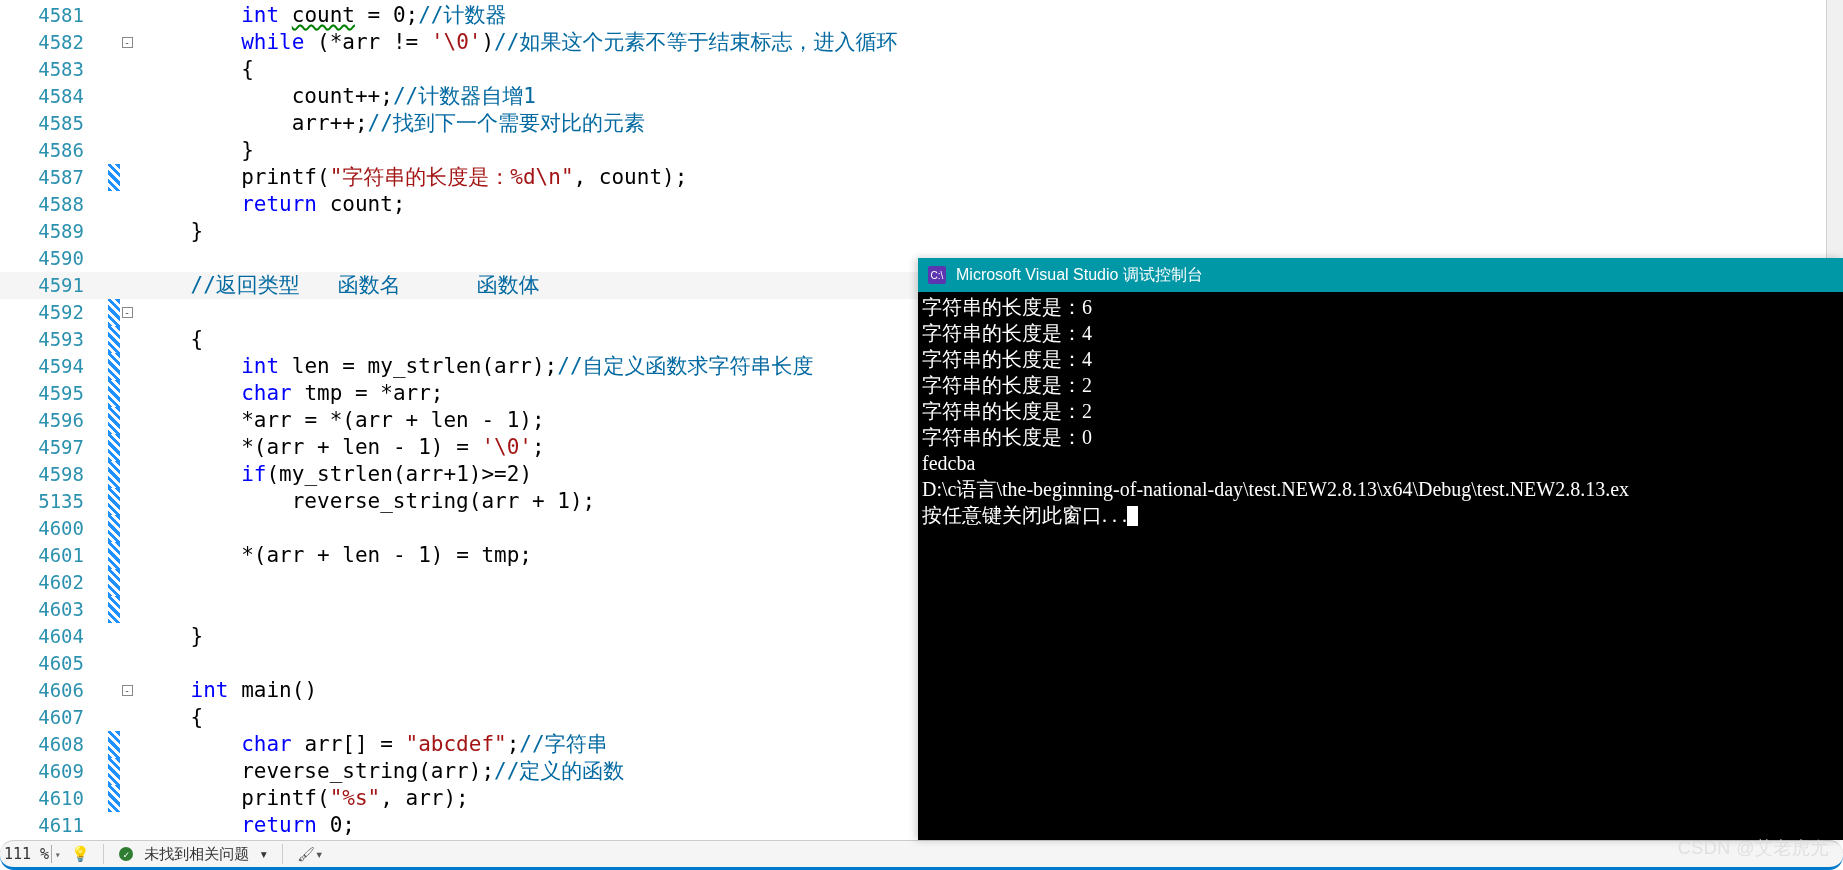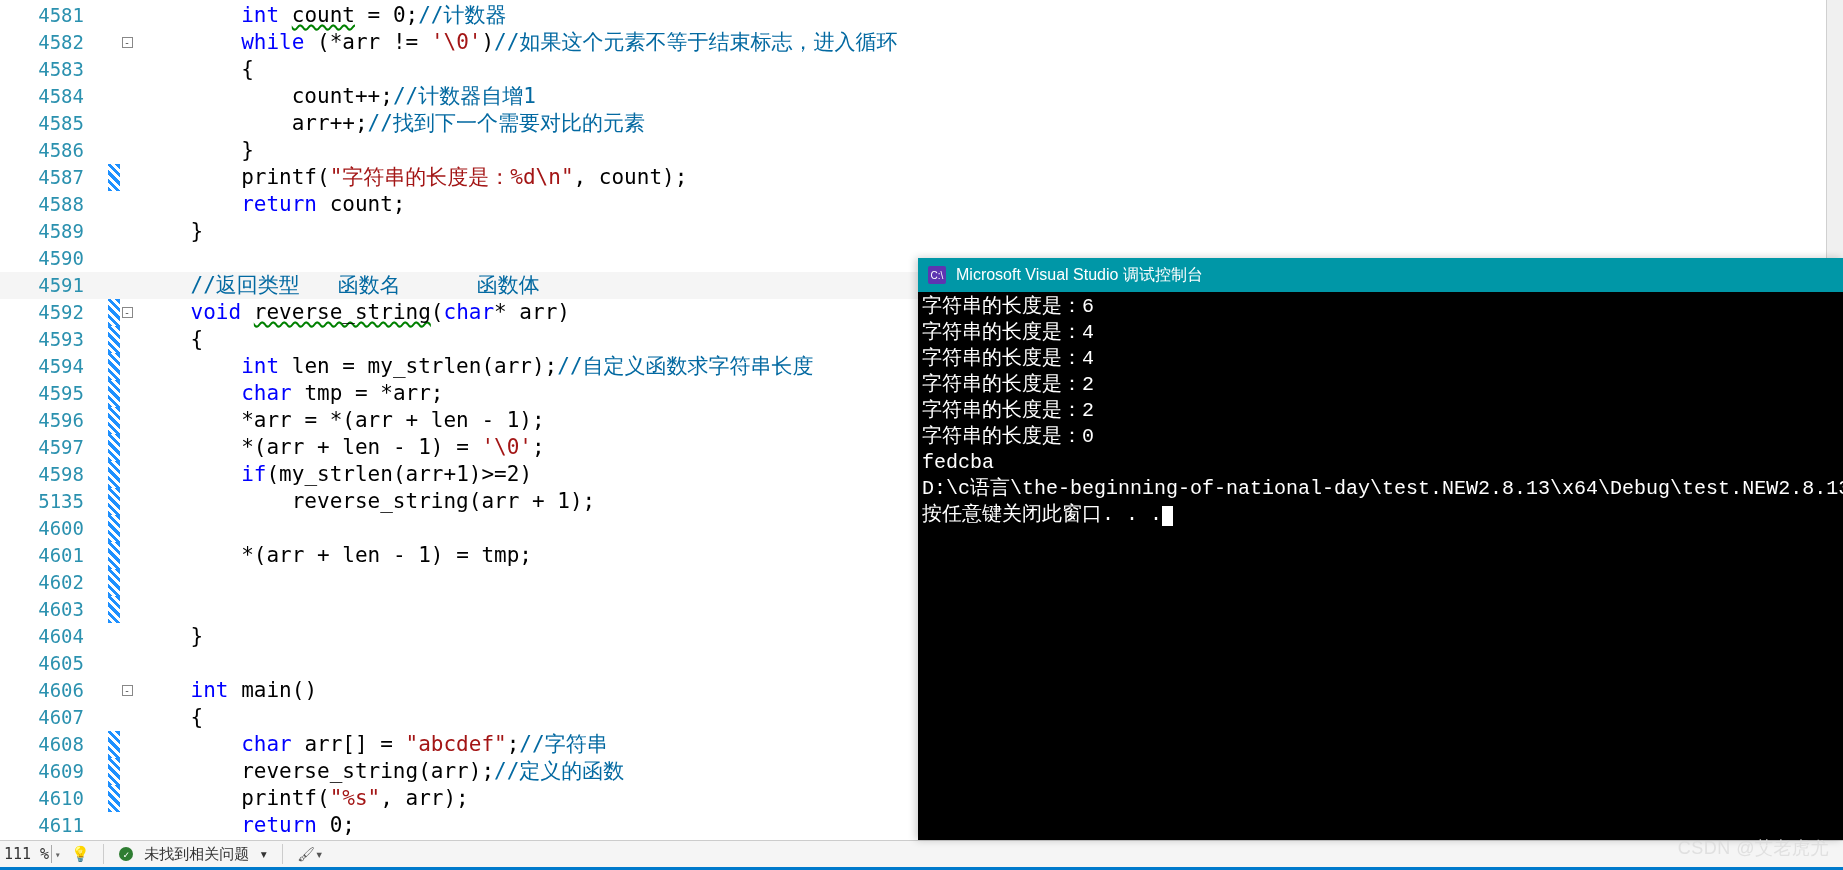--- a/index.html
+++ b/index.html
@@ -100,20 +100,21 @@
     background: #f5f5f5;
     border-top: 1px solid #ccc;
     border-bottom: 3px solid #007acc;
     display: flex;
     align-items: center;
     font-size: 15px;
     color: #333;
     gap: 10px;
     padding: 0 4px;
     z-index: 2;
+    border-radius: 14px;
   }
   .zoom { display:flex; align-items:center; gap:2px;}
   .zoom .dd { width:12px; height:18px; border-left:1px solid #aaa; display:flex; align-items:center; justify-content:center; font-size:10px; color:#666;}
   .status-icon {
     width: 16px; height: 16px;
     display:flex; align-items:center; justify-content:center;
   }
   .ok-circle {
     width:14px; height:14px; border-radius:50%;
     background:#2e7d32; color:#fff; font-size:10px;
@@ -148,21 +149,21 @@
     width: 18px; height:18px;
     background:#5e35b1;
     color:#fff;
     font-size:10px;
     display:flex;align-items:center;justify-content:center;
     border-radius:2px;
   }
   .console-body {
     flex:1;
     color:#fff;
-    font-family: Liberation Mono, monospace;
+    font-family: Liberation Serif, serif;
     font-size: 20px;
     line-height: 26px;
     padding: 2px 4px;
     white-space: pre;
     overflow:hidden;
   }
   .cursor {
     display:inline-block;
     width: 11px;
     height: 20px;
@@ -195,21 +196,21 @@
       <div class="line"><div class="gutter">4582</div><div class="marker"></div><div class="fold"><div class="fold-box">-</div></div><div class="code">        <span class="kw">while</span> (<span class="op">*</span><span>arr</span> <span class="op">!=</span> <span class="chr">'\0'</span>)<span class="cmt">//如果这个元素不等于结束标志，进入循环</span></div></div>
       <div class="line"><div class="gutter">4583</div><div class="marker"></div><div class="fold"></div><div class="code">        <span>{</span></div></div>
       <div class="line"><div class="gutter">4584</div><div class="marker"></div><div class="fold"></div><div class="code">            <span>count</span><span class="op">++</span>;<span class="cmt">//计数器自增1</span></div></div>
       <div class="line"><div class="gutter">4585</div><div class="marker"></div><div class="fold"></div><div class="code">            <span>arr</span><span class="op">++</span>;<span class="cmt">//找到下一个需要对比的元素</span></div></div>
       <div class="line"><div class="gutter">4586</div><div class="marker"></div><div class="fold"></div><div class="code">        <span>}</span></div></div>
       <div class="line"><div class="gutter">4587</div><div class="marker blue"></div><div class="fold"></div><div class="code">        <span class="fn">printf</span>(<span class="str">"字符串的长度是：%d\n"</span>, count);</div></div>
       <div class="line"><div class="gutter">4588</div><div class="marker"></div><div class="fold"></div><div class="code">        <span class="kw">return</span> count;</div></div>
       <div class="line"><div class="gutter">4589</div><div class="marker"></div><div class="fold"></div><div class="code">    <span>}</span></div></div>
       <div class="line"><div class="gutter">4590</div><div class="marker"></div><div class="fold"></div><div class="code"></div></div>
       <div class="line hl"><div class="gutter">4591</div><div class="marker"></div><div class="fold"></div><div class="code">    <span class="cmt">//返回类型   函数名      函数体</span></div></div>
-      <div class="line"><div class="gutter">4592</div><div class="marker blue"></div><div class="fold"><div class="fold-box">-</div></div><div class="code">    <span class="kw">void</span> <span class="wavy">reverse_string</span>(<span class="kw">char</span><span class="op">*</span> arr)</div></div>
+      <div class="line"><div class="gutter">4592</div><div class="marker blue"></div><div class="fold"><div class="fold-box">-</div></div></div>
       <div class="line"><div class="gutter">4593</div><div class="marker blue"></div><div class="fold"></div><div class="code">    <span>{</span></div></div>
       <div class="line"><div class="gutter">4594</div><div class="marker blue"></div><div class="fold"></div><div class="code">        <span class="kw">int</span> len = <span class="fn">my_strlen</span>(arr);<span class="cmt">//自定义函数求字符串长度</span></div></div>
       <div class="line"><div class="gutter">4595</div><div class="marker blue"></div><div class="fold"></div><div class="code">        <span class="kw">char</span> tmp = <span class="op">*</span>arr;</div></div>
       <div class="line"><div class="gutter">4596</div><div class="marker blue"></div><div class="fold"></div><div class="code">        <span class="op">*</span>arr = <span class="op">*</span>(arr + len - <span class="num">1</span>);</div></div>
       <div class="line"><div class="gutter">4597</div><div class="marker blue"></div><div class="fold"></div><div class="code">        <span class="op">*</span>(arr + len - <span class="num">1</span>) = <span class="chr">'\0'</span>;</div></div>
       <div class="line"><div class="gutter">4598</div><div class="marker blue"></div><div class="fold"></div><div class="code">        <span class="kw">if</span>(<span class="fn">my_strlen</span>(arr+<span class="num">1</span>)&gt;=<span class="num">2</span>)</div></div>
       <div class="line"><div class="gutter">5135</div><div class="marker blue"></div><div class="fold"></div><div class="code">            <span class="fn">reverse_string</span>(arr + <span class="num">1</span>);</div></div>
       <div class="line"><div class="gutter">4600</div><div class="marker blue"></div><div class="fold"></div><div class="code"></div></div>
       <div class="line"><div class="gutter">4601</div><div class="marker blue"></div><div class="fold"></div><div class="code">        <span class="op">*</span>(arr + len - <span class="num">1</span>) = tmp;</div></div>
       <div class="line"><div class="gutter">4602</div><div class="marker blue"></div><div class="fold"></div><div class="code"></div></div>

